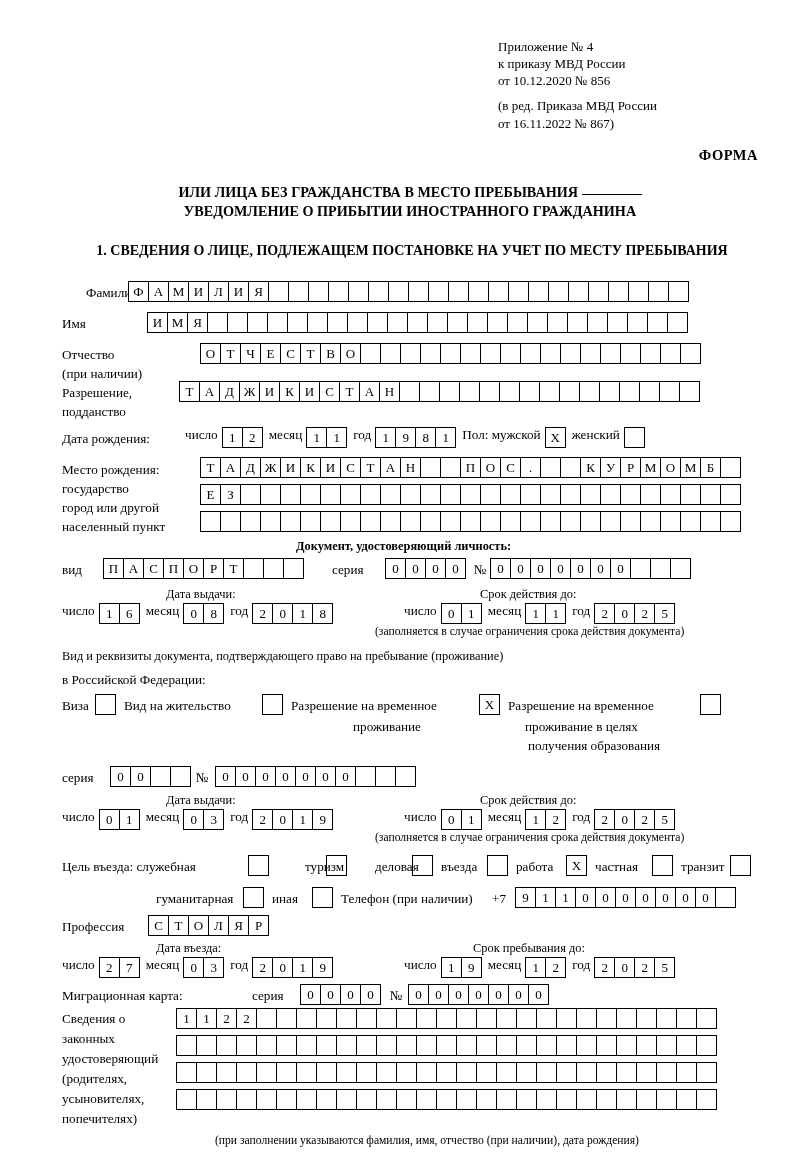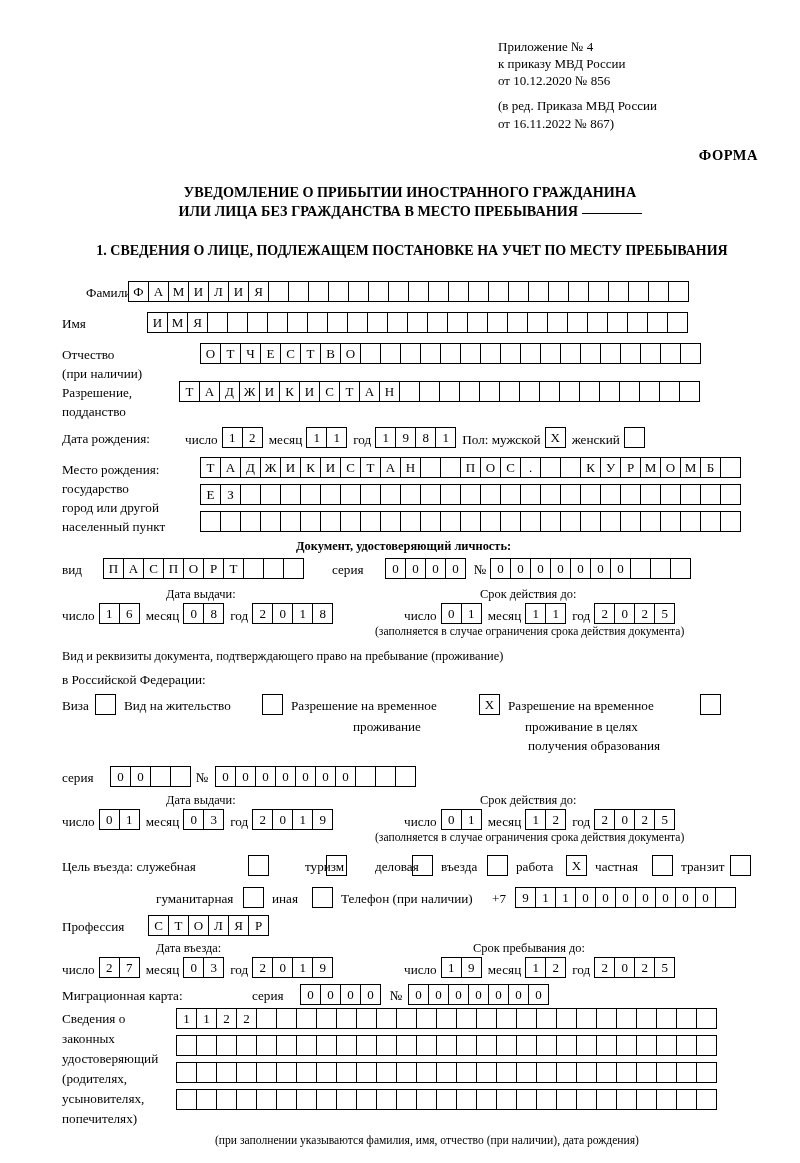--- a/index.html
+++ b/index.html
@@ -99,21 +99,21 @@
   .box {
     position: absolute;
     width: 21px;
     height: 21px;
     border: 1px solid #000;
     box-sizing: border-box;
     font-size: 13px;
     line-height: 19px;
     text-align: center;
   }
-  .grp { position: absolute; display: flex; align-items: flex-end; }
+  .grp { position: absolute; display: flex; align-items: flex-start; }
   .grp .t { font-size: 13.2px; margin-right: 4px; white-space: nowrap; }
   .grp .t2 { font-size: 13.2px; margin: 0 4px 0 7px; white-space: nowrap; }
   .grp .cellbox {
     width: 21px; height: 21px; border: 1px solid #000; box-sizing: border-box;
     margin-right: -1px; font-size: 13px; line-height: 19px; text-align: center;
   }
   .footnote {
     position: absolute;
     font-size: 11.6px;
   }
@@ -128,22 +128,22 @@
     <div>к приказу МВД России</div>
     <div>от 10.12.2020 № 856</div>
     <div class="gap"></div>
     <div>(в ред. Приказа МВД России</div>
     <div>от 16.11.2022 № 867)</div>
   </div>
 
   <div class="forma">ФОРМА</div>
 
   <div class="title">
+    <div><span>ИЛИ ЛИЦА БЕЗ ГРАЖДАНСТВА В МЕСТО ПРЕБЫВАНИЯ</span> <span class="underline"></span></div>
     <div>УВЕДОМЛЕНИЕ О ПРИБЫТИИ ИНОСТРАННОГО ГРАЖДАНИНА</div>
-    <div><span>ИЛИ ЛИЦА БЕЗ ГРАЖДАНСТВА В МЕСТО ПРЕБЫВАНИЯ</span> <span class="underline"></span></div>
   </div>
 
   <div class="section-title">1. СВЕДЕНИЯ О ЛИЦЕ, ПОДЛЕЖАЩЕМ ПОСТАНОВКЕ НА УЧЕТ ПО МЕСТУ ПРЕБЫВАНИЯ</div>
 
   <div class="lbl" style="top:285px; left:62px;margin-left:24px;">Фамилия</div>
   <div class="cells" id="row-surname" style="top:281px; left:128px;">
       <span class="cell">Ф</span>
       <span class="cell">А</span>
       <span class="cell">М</span>
       <span class="cell">И</span>

